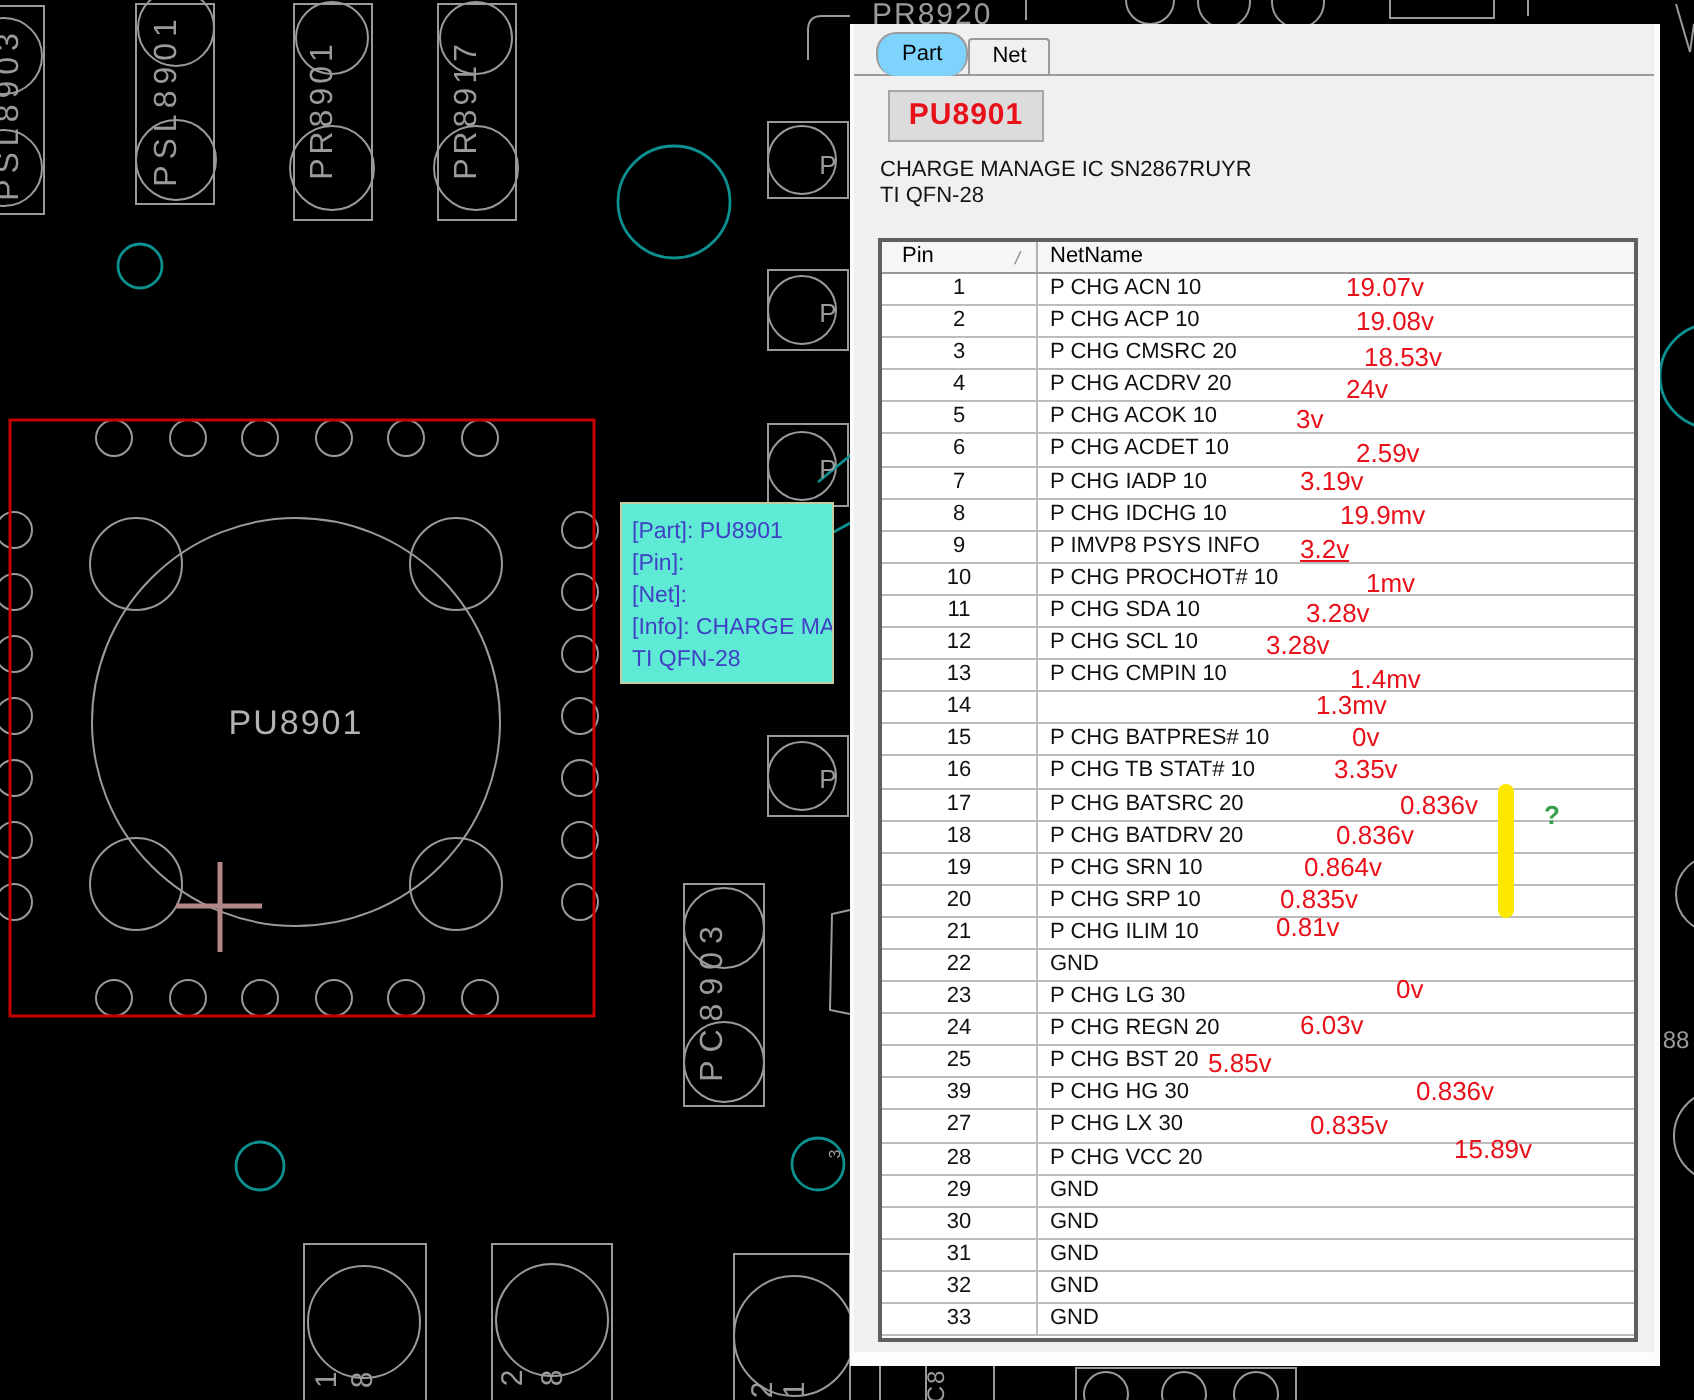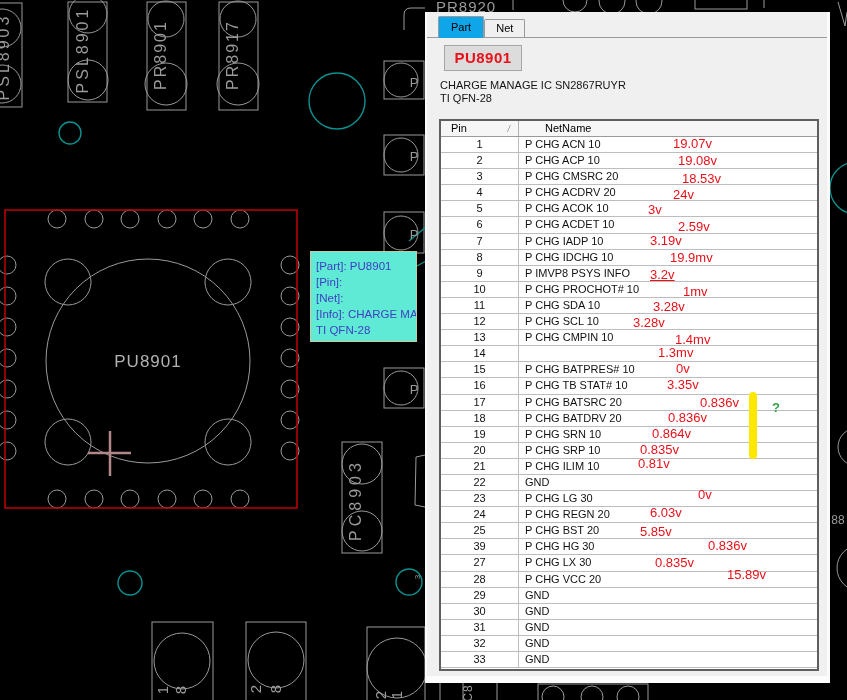--- a/index.html
+++ b/index.html
@@ -32,36 +32,36 @@
     position:absolute;left:0;top:3px;width:100%;height:23px;
     border-bottom:1px solid #9a9a9a;display:flex;align-items:flex-end;
     padding-left:11px;box-sizing:border-box;
   }
   .tab{
     font-size:11px;color:#000;background:#F0F0F0;
     border:1px solid #9a9a9a;border-bottom:none;
     padding:2px 11px 3px 11px;border-radius:2px 2px 0 0;
   }
   .tab.active{
-    background:#0ea5e9;margin-bottom:-1px;padding:4px 12px 5px 12px;z-index:2;
+    background:#7dd3fc;margin-bottom:-1px;padding:4px 12px 5px 12px;z-index:2;border-radius:10px;
   }
 
   .partref{
     position:absolute;left:17px;top:33px;width:78px;height:26px;
     background:#DCDCDC;border:1px solid #A6A6A6;box-sizing:border-box;
     color:#E8111A;font-weight:bold;font-size:15px;letter-spacing:.5px;
     text-align:center;line-height:23px;
   }
   .desc{position:absolute;left:13px;top:67px;font-size:11px;line-height:13px;color:#141414;}
 
   .table{
     position:absolute;left:12px;top:107px;width:380px;height:552px;
     background:#fff;border:2px solid #5F5F5F;box-sizing:border-box;
   }
-  .thead{display:flex;height:16px;background:#F6F6F6;border-bottom:1px solid #9a9a9a;box-sizing:border-box;gap:20px;}
+  .thead{display:flex;height:16px;background:#F6F6F6;border-bottom:1px solid #9a9a9a;box-sizing:border-box;}
   .th{font-size:11px;line-height:15px;color:#000;box-sizing:border-box;}
   .th.pin{width:78px;padding-left:10px;border-right:1px solid #b0b0b0;position:relative;}
   .th.net{flex:1;padding-left:6px;}
   .sort{position:absolute;right:8px;top:1px;font-size:9px;color:#8a8a8a;font-style:italic;}
 
   .trow{display:flex;height:16.1px;border-bottom:1px solid #bdbdbd;box-sizing:border-box;}
   .pin-cell{width:78px;text-align:center;border-right:1px solid #bdbdbd;
             font-size:11px;line-height:15px;color:#111;box-sizing:border-box;}
   .net-cell{flex:1;padding-left:6px;font-size:11px;line-height:15px;color:#111;
             white-space:nowrap;overflow:hidden;}
@@ -396,19 +396,19 @@
     <span class="meas" style="left: 658px; top: 346.3px; color: rgb(232, 17, 26);">1.3mv</span>
     <span class="meas" style="left: 676px; top: 362.4px; color: rgb(232, 17, 26);">0v</span>
     <span class="meas" style="left: 667px; top: 377.5px; color: rgb(232, 17, 26);">3.35v</span>
     <span class="meas" style="left: 700px; top: 395.6px; color: rgb(232, 17, 26);">0.836v</span>
     <span class="meas" style="left: 668px; top: 410.7px; color: rgb(232, 17, 26);">0.836v</span>
     <span class="meas" style="left: 652px; top: 426.8px; color: rgb(232, 17, 26);">0.864v</span>
     <span class="meas" style="left: 640px; top: 442.9px; color: rgb(232, 17, 26);">0.835v</span>
     <span class="meas" style="left: 638px; top: 457px; color: rgb(232, 17, 26);">0.81v</span>
     <span class="meas" style="left: 698px; top: 488.2px; color: rgb(232, 17, 26);">0v</span>
     <span class="meas" style="left: 650px; top: 506.3px; color: rgb(232, 17, 26);">6.03v</span>
-    <span class="meas" style="left: 640px; top: 525.4px; color: rgb(232, 17, 26);">5.85v</span>
+    <span class="meas" style="left: 604px; top: 525.4px; color: rgb(232, 17, 26);">5.85v</span>
     <span class="meas" style="left: 708px; top: 538.5px; color: rgb(232, 17, 26);">0.836v</span>
     <span class="meas" style="left: 655px; top: 555.6px; color: rgb(232, 17, 26);">0.835v</span>
     <span class="meas" style="left: 727px; top: 567.7px; color: rgb(232, 17, 26);">15.89v</span>
     <div class="hl-stripe" style="left: 749px; top: 392px; width: 8px; height: 67px; background: rgb(255, 232, 0);"></div>
     <div class="qmark" style="left: 772px; top: 402px; color: rgb(53, 160, 74);">?</div>
   </div>
 
 </body></html>

